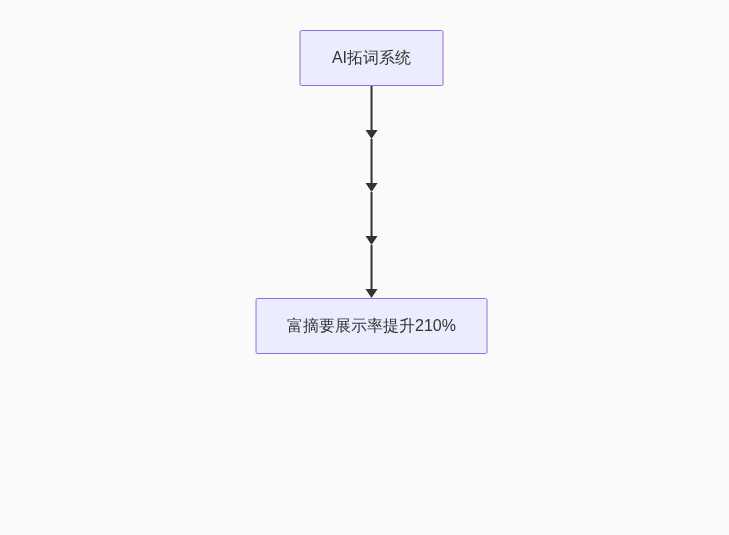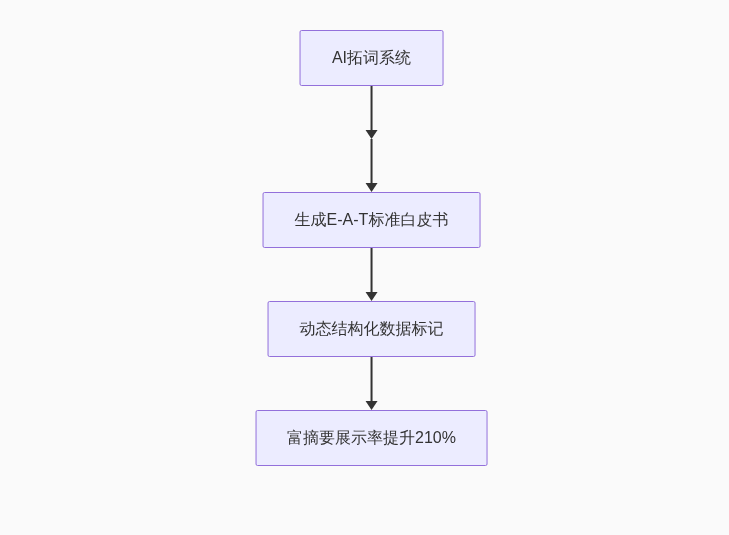--- a/index.html
+++ b/index.html
@@ -76,32 +76,26 @@
       <div class="shaft"></div>
       <div class="head"></div>
     </div>
 
 
     <div class="flow-arrow">
       <div class="shaft"></div>
       <div class="head"></div>
     </div>
 
-    <div class="flow-node">
-      <span>生成E-A-T标准白皮书</span>
-    </div>
 
     <div class="flow-arrow">
       <div class="shaft"></div>
       <div class="head"></div>
     </div>
 
-    <div class="flow-node">
-      <span>动态结构化数据标记</span>
-    </div>
 
     <div class="flow-arrow">
       <div class="shaft"></div>
       <div class="head"></div>
     </div>
 
     <div class="flow-node">
       <span>富摘要展示率提升210%</span>
     </div>
 

